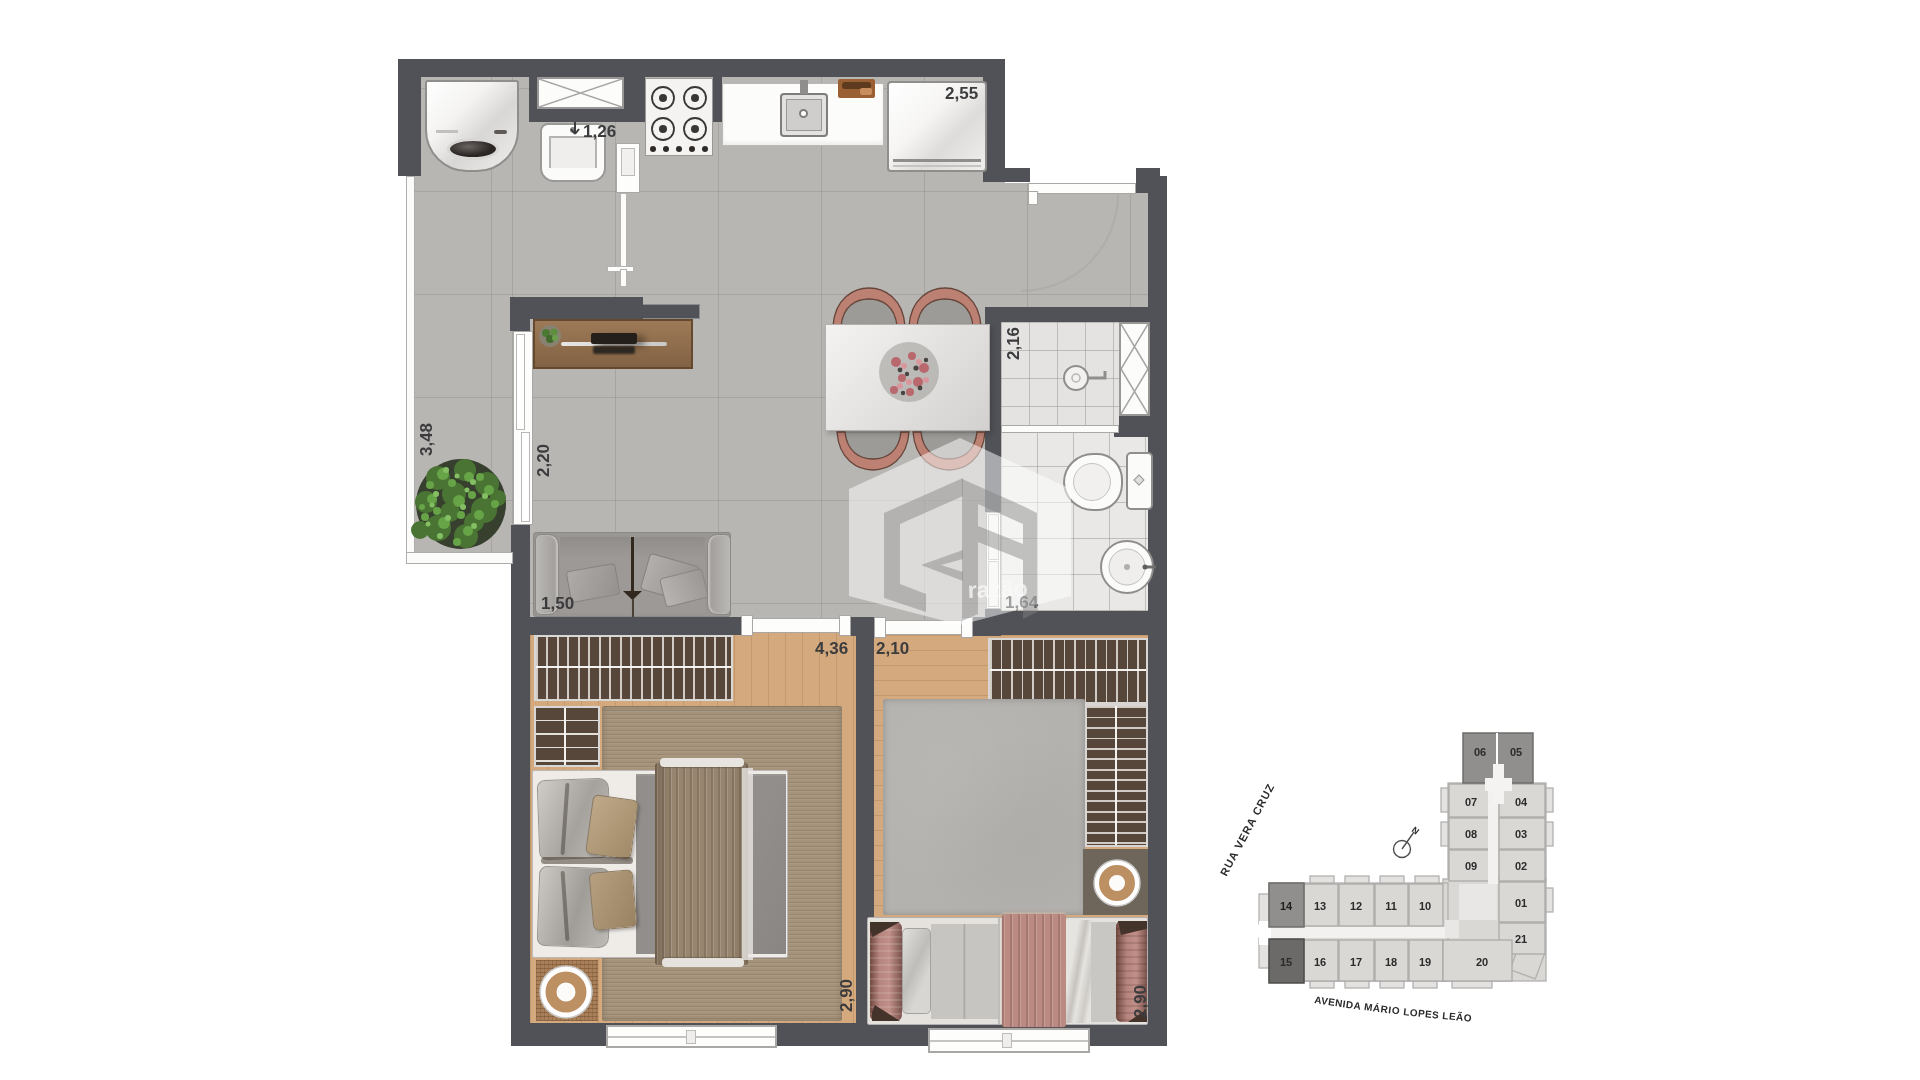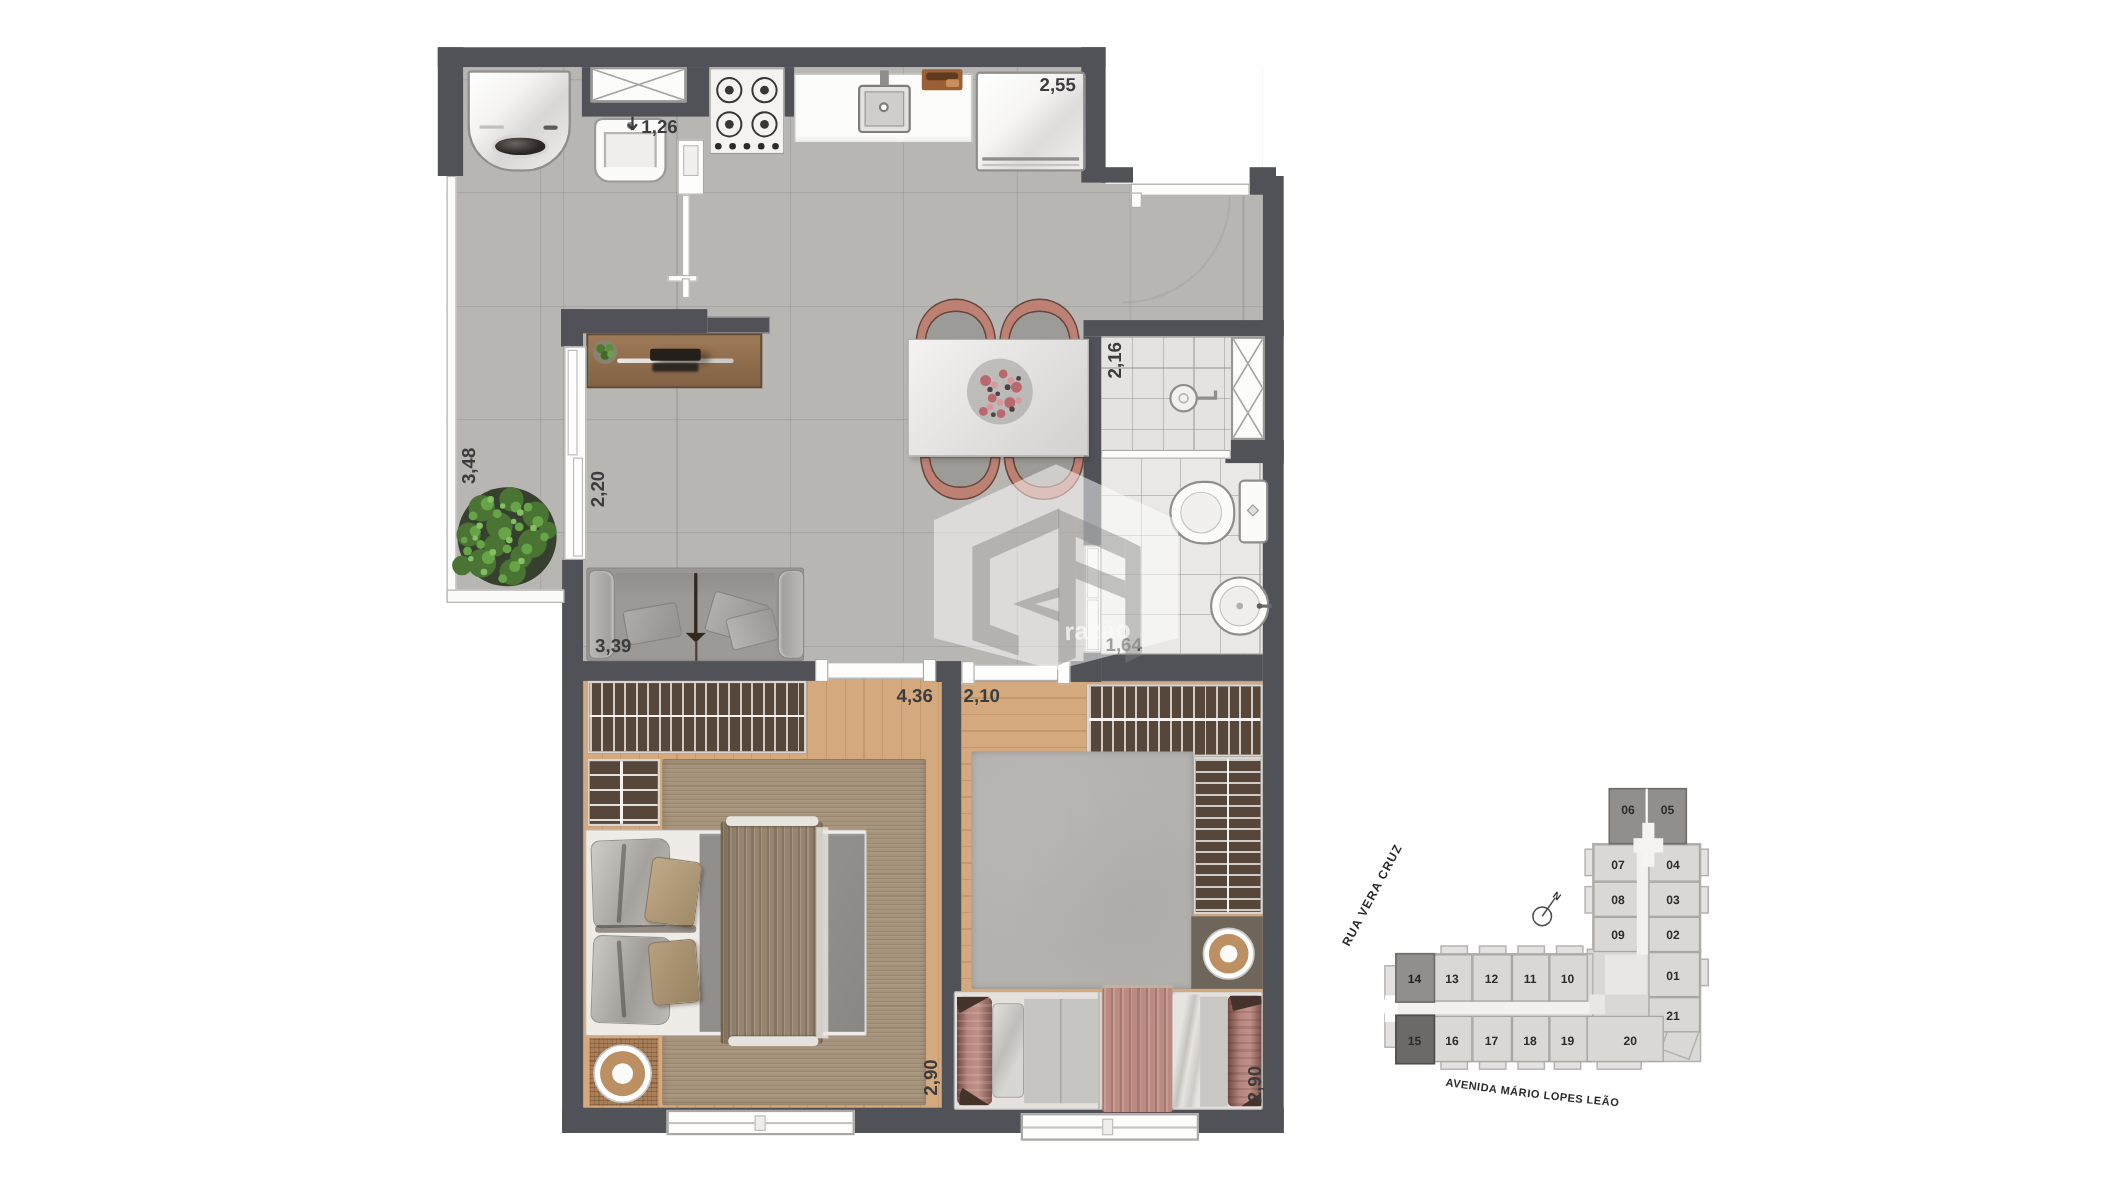--- a/index.html
+++ b/index.html
@@ -3,21 +3,21 @@
 <style>
 html,body{margin:0;padding:0;width:1920px;height:1080px;background:#fff;overflow:hidden}
 *{box-sizing:border-box}
 body{font-family:"Liberation Sans",sans-serif}
 .a{position:absolute}
 .wall{position:absolute;background:#515258}
 .lbl{position:absolute;font-weight:bold;font-size:17px;color:#3c3c3e;white-space:nowrap;line-height:1}
 .v{transform:rotate(-90deg)}
 </style></head>
 <body>
-<div id="plan" class="a" style="left:0;top:0;width:1920px;height:916px">
+<div id="plan" class="a" style="left:0;top:16px;width:1920px;height:916px">
 
 <div class="a" id="tilefloor" style="left:406px;top:61px;width:742px;height:558px;background-color:#b8b6b3;background-image:repeating-linear-gradient(to right,rgba(120,118,115,.28) 0 1px,transparent 1px 103px),repeating-linear-gradient(to bottom,rgba(120,118,115,.28) 0 1px,transparent 1px 103px);background-position:106px 0,0 11px"></div>
 
 <div class="a" style="left:398px;top:43px;width:8px;height:600px;background:#fff"></div>
 <div class="a" style="left:398px;top:548px;width:113px;height:80px;background:#fff"></div>
 <div class="a" style="left:1005px;top:43px;width:143px;height:124px;background:#fff"></div>
 
 <div class="a" style="left:530px;top:617px;width:326px;height:392px;background-color:#d4a97d;background-image:repeating-linear-gradient(to right,rgba(120,80,40,.18) 0 1px,transparent 1px 17px)"></div>
 
 <div class="a" style="left:874px;top:619px;width:274px;height:392px;background-color:#d4a97d;background-image:repeating-linear-gradient(to bottom,rgba(120,80,40,.18) 0 1px,transparent 1px 15px)"></div>
@@ -360,21 +360,21 @@
 </div>
 
 <div class="lbl" style="left:945px;top:69px">2,55</div>
 <svg class="a" style="left:568px;top:104px" width="14" height="20">
       <path d="M7 2 L7 14 M7 14 L3 9 M7 14 L11 9" stroke="#3c3c3e" stroke-width="2" fill="none"></path>
     </svg>
     <div class="lbl" style="left:583px;top:107px">1,26</div>
 <div class="lbl v" style="left:410px;top:415px">3,48</div>
 <div class="lbl v" style="left:527px;top:436px">2,20</div>
 <div class="lbl v" style="left:997px;top:319px">2,16</div>
-<div class="lbl" style="left:541px;top:579px">3,39</div>
+<div class="lbl" style="left:541px;top:579px">1,50</div>
 <div class="lbl" style="left:1005px;top:578px">1,64</div>
 <div class="lbl" style="left:815px;top:624px">4,36</div>
 <div class="lbl" style="left:876px;top:624px">2,10</div>
 <div class="lbl v" style="left:830px;top:971px">2,90</div>
 <div class="lbl v" style="left:1124px;top:977px">2,90</div>
 
 <svg class="a" style="left:840px;top:410px" width="240" height="210" viewBox="0 0 240 210">
   <polygon points="120,12 231,63 231,170 120,199 9,170 9,63" fill="rgba(255,255,255,.5)"></polygon>
   <g fill="rgba(128,128,128,.45)">
     <polygon points="44,87 123,52 123,70 60,98 60,158 86,168 86,186 44,172"></polygon>

